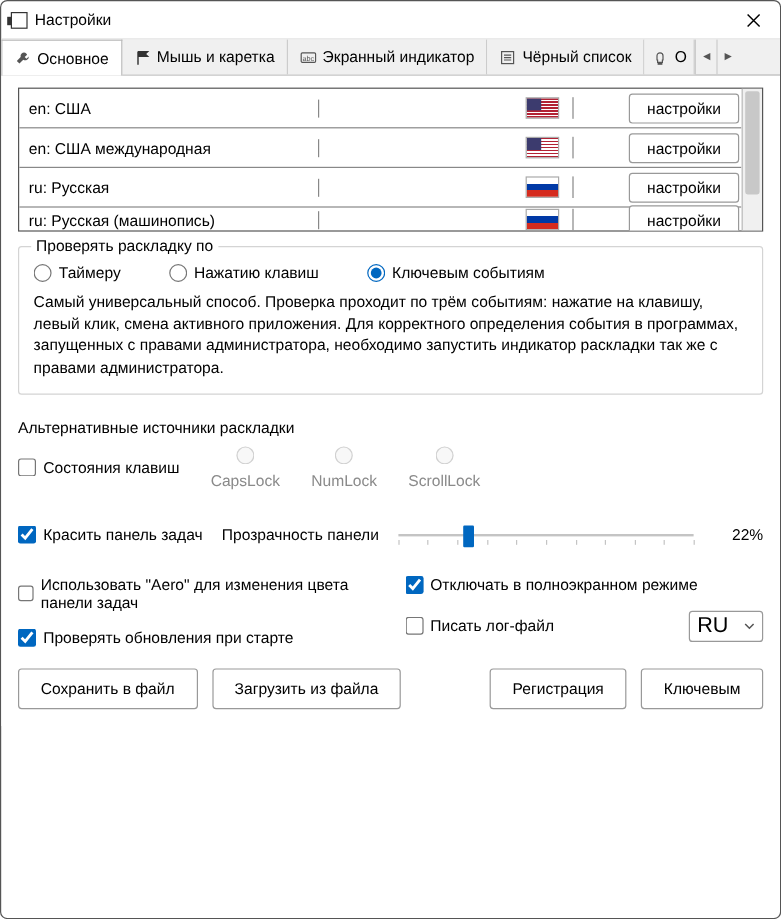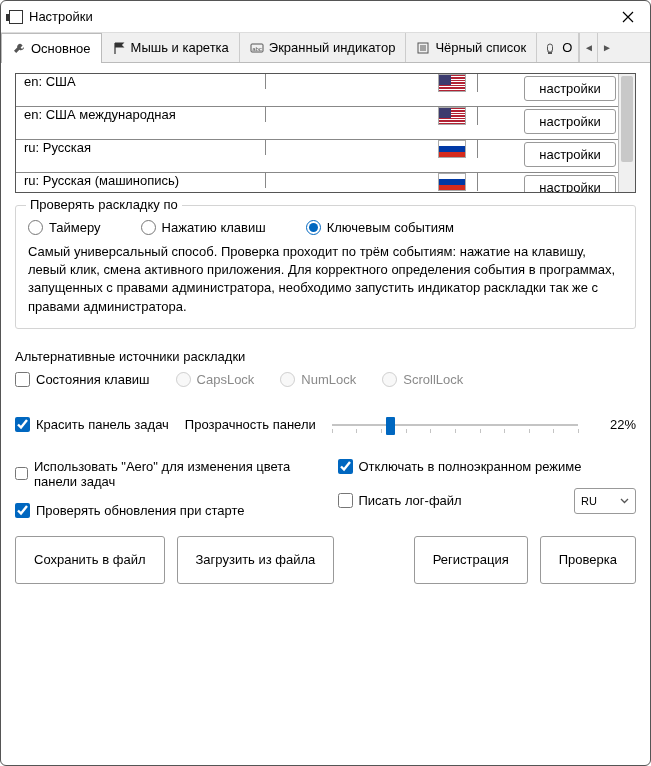--- a/index.html
+++ b/index.html
@@ -66,21 +66,21 @@
   .content { padding:10px 14px 14px 14px; background:#fff; }
   .section-label { font-size:13px; margin:6px 0 6px 0; }
 
   .layout-box {
     border:1px solid #555;
     height:120px;
     display:flex;
   }
   .layout-rows { flex:1; overflow:hidden; }
   .layout-row {
-    display:flex; align-items:flex-start; height:33px; border-bottom:1px solid #888;gap:44px;
+    display:flex; align-items:center; height:33px; border-bottom:1px solid #888;gap:44px;
   }
   .layout-row:last-child { border-bottom:none; }
   .lr-name { flex:1; padding:0 8px; display:flex; align-items:center; border-right:1px solid #888; }
   .lr-color { width:72px; border-right:1px solid #888; }
   .lr-flag { width:52px; display:flex; align-items:center; justify-content:center; border-right:1px solid #888; }
   .lr-btn-cell { width:96px; display:flex; align-items:center; justify-content:center; padding:2px; }
   .lr-btn {
     width:100%; height:25px; background:#fff; border:1px solid #999; border-radius:3px; cursor:pointer;
     font-family:inherit; font-size:13px;
   }
@@ -89,48 +89,48 @@
 
   .group {
     border:1px solid #d4d4d4; border-radius:3px; padding:10px 12px 12px 12px; margin-top:12px; position:relative;
   }
   .group-title { position:absolute; top:-9px; left:10px; background:#fff; padding:0 4px; font-size:13px; }
   .radio-row { display:flex; gap:40px; margin:4px 0 8px 0; align-items:center; }
   .desc { font-size:13px; line-height:1.4; color:#000000; }
 
   label.rb, label.cb { display:flex; align-items:center; gap:6px; cursor:pointer; font-size:13px; }
   label.rb input, label.cb input { width:15px; height:15px; accent-color:#0067c0; margin:0; }
-  label.cb.disabled, label.rb.disabled { color:#8a8a8a; }
+  label.cb.disabled, label.rb.disabled { color:#8a8a8a;flex-direction:column; }
 
   .alt-block { margin-top:20px; }
   .alt-title { font-size:13px; margin-bottom:8px; }
   .alt-row { display:flex; align-items:center; gap:26px; margin:6px 0; }
 
   .taskbar-row { display:flex; align-items:center; gap:16px; margin-top:28px; }
   .slider-wrap { flex:1; display:flex; align-items:center; }
   .slider { flex:1; position:relative; height:20px; }
   .slider-track { position:absolute; top:9px; left:0; right:0; height:2px; background:#c4c4c4; }
   .slider-ticks { position:absolute; top:14px; left:0; right:0; height:4px; }
   .slider-ticks span { position:absolute; width:1px; height:4px; background:#c4c4c4; top:0; }
   .slider-thumb { position:absolute; top:2px; width:9px; height:18px; background:#0067c0; border-radius:1px; }
 
   .two-col { display:flex; gap:24px; margin-top:24px; }
   .two-col .col { flex:1; display:flex; flex-direction:column; gap:14px; }
   .lang-sel {
     width:62px; height:26px; border:1px solid #999; border-radius:3px; background:#fff;
     display:flex; align-items:center; justify-content:space-between; padding:0 6px;
-    cursor:pointer; font-size:11px; margin-left:auto;
+    cursor:pointer; font-size:18px; margin-left:auto;
   }
   .lang-row { display:flex; align-items:center; gap:12px; }
 
   .footer {
     display:flex; gap:12px; padding:0; margin-top:18px;
   }
   .footer button {
-    height:48px; background:#fff; border:1px solid #999; border-radius:3px;
+    height:34px; background:#fff; border:1px solid #999; border-radius:3px;
     padding:0 18px; font-family:inherit; font-size:13px; cursor:pointer;
   }
   .footer .spacer { flex:1; }
 
   
   .flag-us, .flag-ru { width:28px; height:18px; border:1px solid #aaa; position:relative; overflow:hidden; }
   .flag-us { background:linear-gradient(#b22234 0 7.7%,#fff 0 15.4%,#b22234 0 23.1%,#fff 0 30.8%,#b22234 0 38.5%,#fff 0 46.2%,#b22234 0 53.8%,#fff 0 61.5%,#b22234 0 69.2%,#fff 0 76.9%,#b22234 0 84.6%,#fff 0 92.3%,#b22234 0 100%); }
   .flag-us::before { content:""; position:absolute; left:0; top:0; width:12px; height:10px; background:#3c3b6e; }
   .flag-ru { background:linear-gradient(#fff 0 33.3%, #0039a6 0 66.6%, #d52b1e 0 100%); }
 
@@ -346,16 +346,16 @@
         </div>
       </div>
     </div>
   </div>
 
   <div class="footer">
     <button>Сохранить в файл</button>
     <button>Загрузить из файла</button>
     <div class="spacer"></div>
     <button>Регистрация</button>
-    <button>Проверка</button>
+    <button>Ключевым</button>
   </div>
 
 </div>
 
 </body></html>

